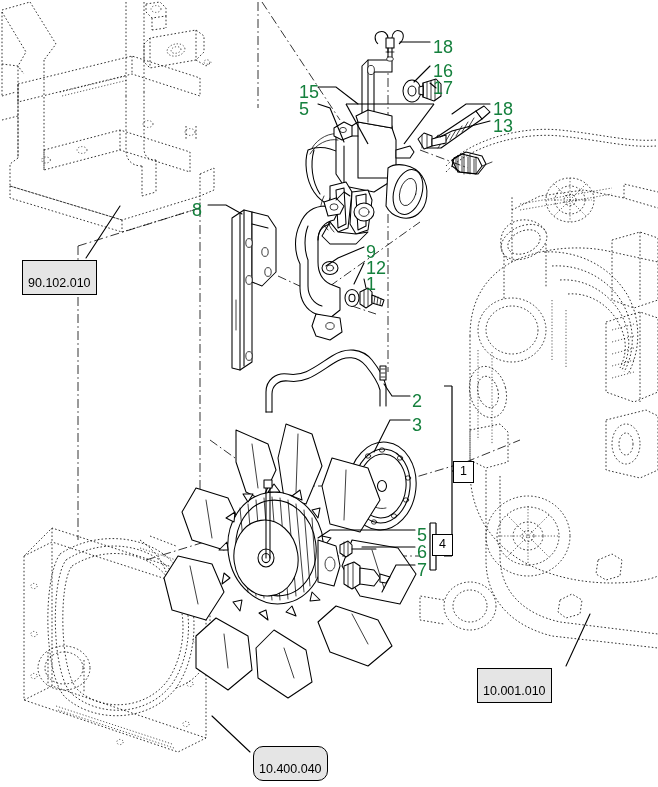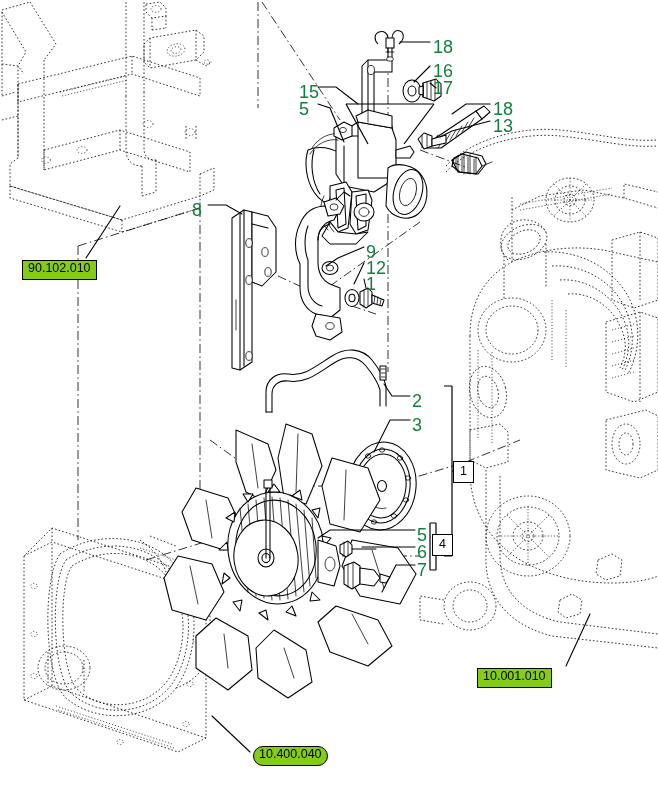--- a/index.html
+++ b/index.html
@@ -12,23 +12,23 @@
   
   .callout{position:absolute;font-size:18px;color:#15803d;line-height:1;
            letter-spacing:0px;white-space:nowrap;}
 
   
   .itembox{position:absolute;border:1.3px solid #000;background:#fff;
            font-size:12.5px;color:#000;line-height:1;
            padding:3px 6px 4px 6px;white-space:nowrap;}
 
   
-  .refbox{position:absolute;border:1.4px solid #000;background:#84cc16;
+  .refbox{position:absolute;border:1.4px solid #000;background:#e5e5e5;
           font-size:12.5px;color:#000;line-height:1;
-          padding:1px 5px 4px 5px;white-space:nowrap;}
+          padding:16px 5px 4px 5px;white-space:nowrap;}
 </style>
 </head>
 <body>
 
 <div id="stage">
 
 <svg id="art" viewBox="0 0 658 787">
   <defs>
     <style>
       .s   {fill:none;stroke:#000;stroke-width:1.05;stroke-linecap:round;stroke-linejoin:round;}

